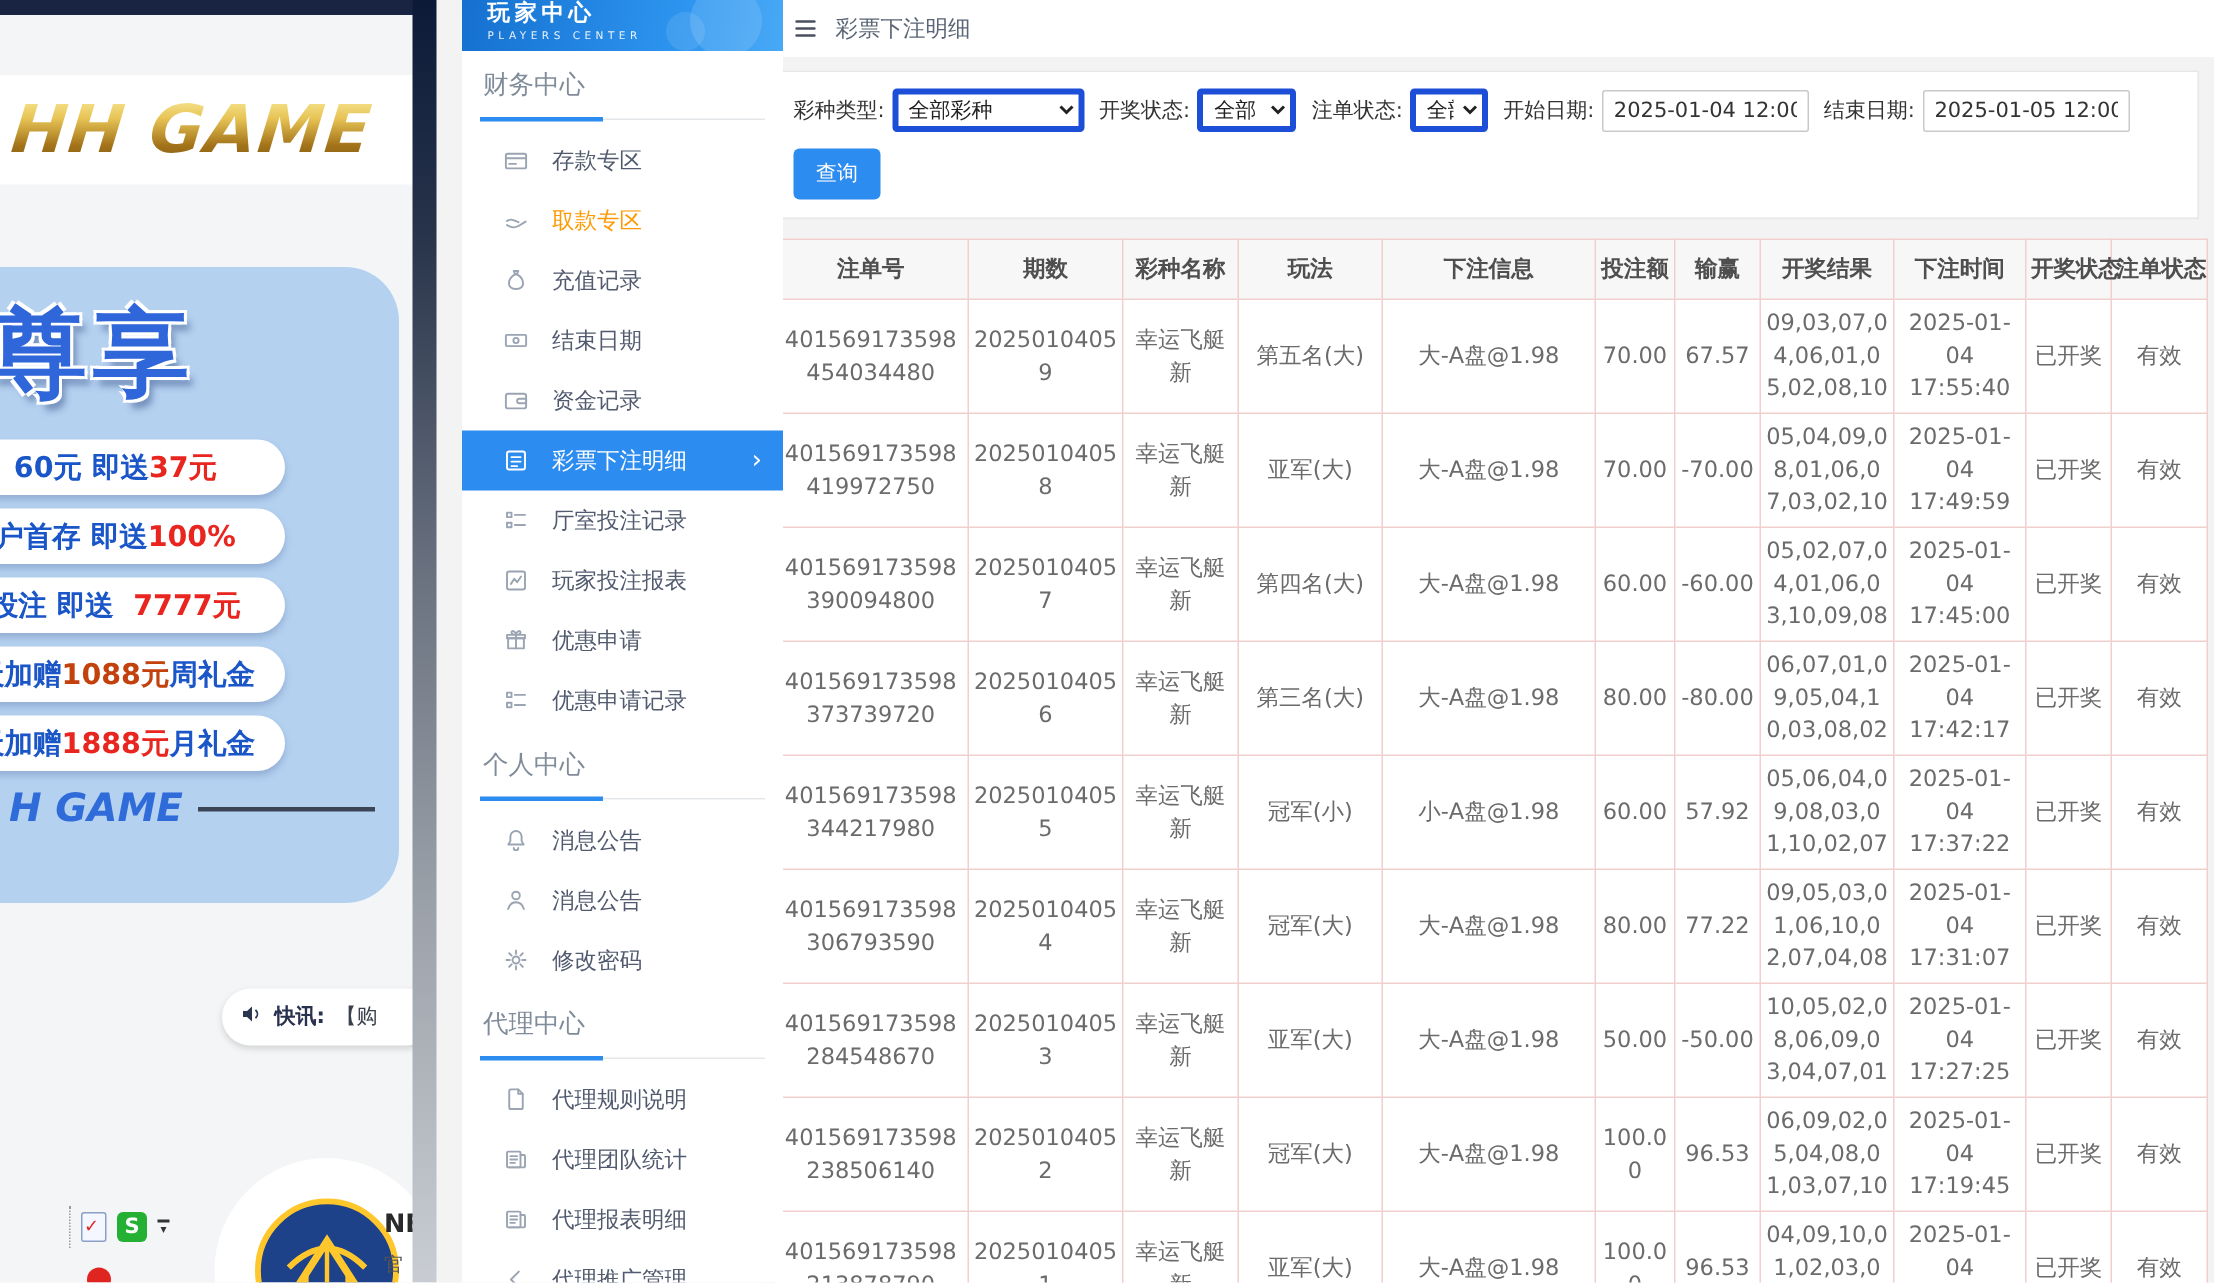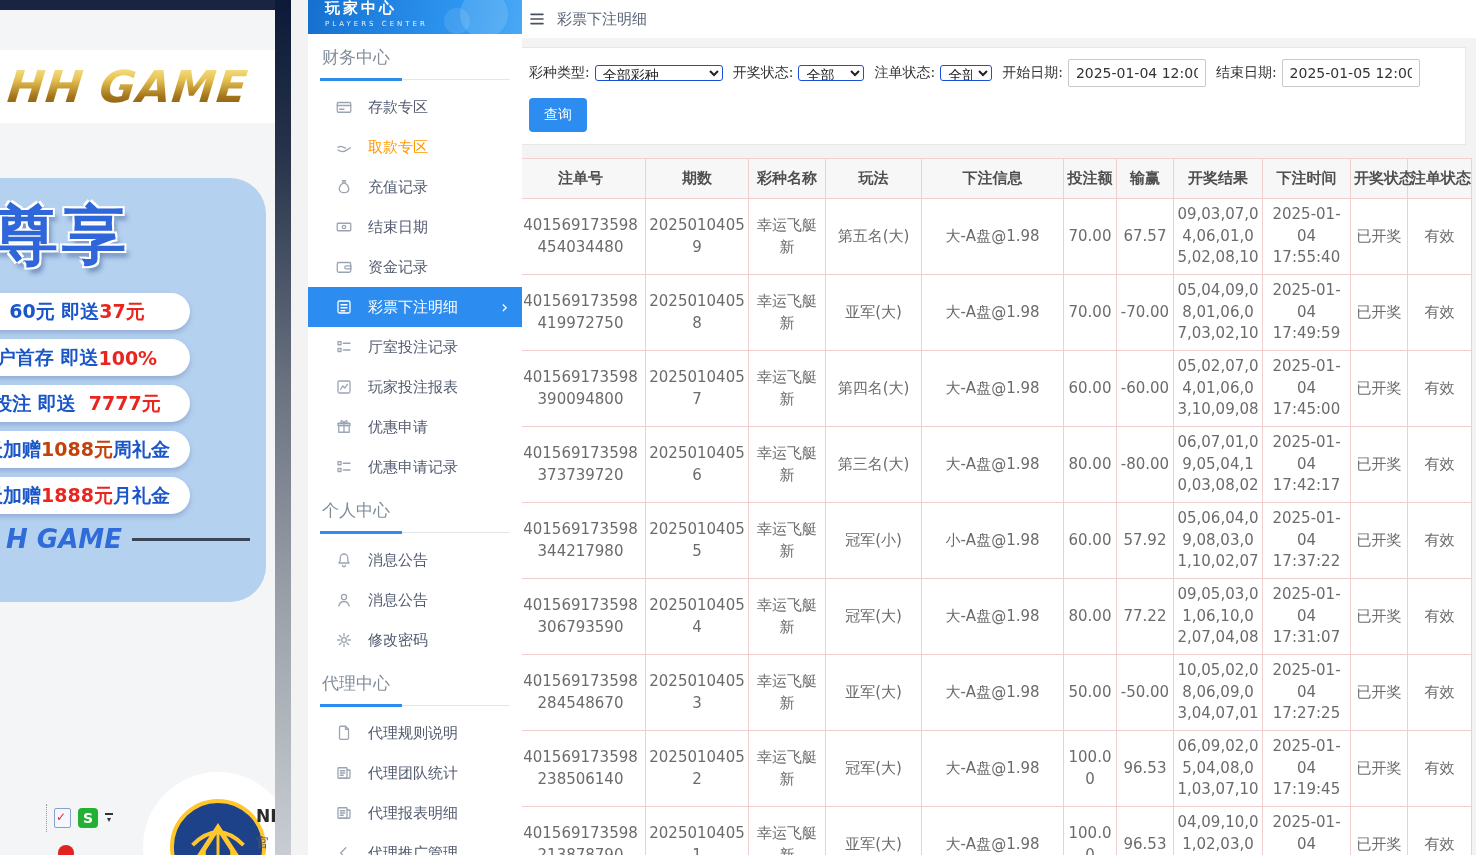--- a/index.html
+++ b/index.html
@@ -68,21 +68,21 @@
   .si-arrow { margin-left:auto; margin-right:14px; font-size:17px; line-height:1; }
 
   
   .main { position:absolute; left:505px; top:0; right:0; height:855px; background:#f3f3f4; z-index:3; padding-left:6px; }
   .topbar { height:38px; background:#fff; display:flex; align-items:center; gap:11px; padding-left:17px; color:#5a6675; }
   .topbar svg { width:18px; height:16px; color:#495060; }
   .topbar-title { font-size:15px; }
   .filter-card { margin:9px 10px 0 4px; background:#fff; border:1px solid #e7e7e7; padding:11px 13px 12px; }
   .f-row { display:flex; align-items:center; font-size:14px; color:#333; }
   .f-group { display:flex; align-items:center; gap:5px; margin-right:10px; white-space:nowrap; }
-  select { height:16px; border:1px solid #1d4ed8; border-radius:3px; background:#fff; font-size:14px; padding:0 3px;
+  select { height:29px; border:4px solid #1d4ed8; border-radius:3px; background:#fff; font-size:14px; padding:0 3px;
            font-family:inherit; color:#222; }
   input.date { height:28px; border:1px solid #c9c9c9; border-radius:2px; font-size:14px; padding:0 7px; width:138px;
            color:#333; font-family:inherit; }
   .btn-search { margin-top:11px; background:#2d8cf0; color:#fff; border:none; border-radius:4px; font-size:14px;
            padding:8px 15px; cursor:pointer; font-family:inherit; }
   .table-wrap { margin:13px 0 0 4px; width:957px; background:#fff; }
   table { border-collapse:collapse; table-layout:fixed; width:957px; font-size:15px; color:#6b6b6b; }
   th,td { border:1px solid #f2cfcf; text-align:center; vertical-align:middle; padding:2px 3px; line-height:1.45;
           word-break:break-all; }
   thead tr { height:40px; }
@@ -122,20 +122,30 @@
           <span style="color: rgb(26, 86, 200);">天加赠</span>
           <span style="color: rgb(232, 38, 31);">1888元</span>
           <span style="color: rgb(26, 86, 200);">月礼金</span>
         </div>
       </div>
     <div class="hero-logo">
       <span>H GAME</span>
       <span class="hero-line"></span>
     </div>
   </div>
+  <div class="news-pill">
+    <span>
+      <svg width="16" height="16" viewBox="0 0 24 24">
+          <path d="M3 9v6h4l5 4.5v-15L7 9z" fill="#2b3550"></path>
+          <path d="M16 8.5a5 5 0 0 1 0 7" stroke="#2b3550" stroke-width="1.8" fill="none" stroke-linecap="round"></path>
+        </svg>
+    </span>
+    <span class="news-label">快讯:</span>
+    <span class="news-text">【购</span>
+  </div>
   <div class="mini-icons">
     <span class="mi-note"></span>
     <span class="mi-s">S</span>
     <span class="mi-arrow"><span class="bar"></span>▾</span>
   </div>
   <div class="nba-circle">
     <svg viewBox="0 0 100 100">
       <circle cx="50" cy="50" r="47" fill="#1d428a" stroke="#ffc72c" stroke-width="4"></circle>
       <path d="M20 64h60" stroke="#ffc72c" stroke-width="5" fill="none"></path>
       <path d="M28 64 L50 30 L72 64" fill="none" stroke="#ffc72c" stroke-width="5"></path>

